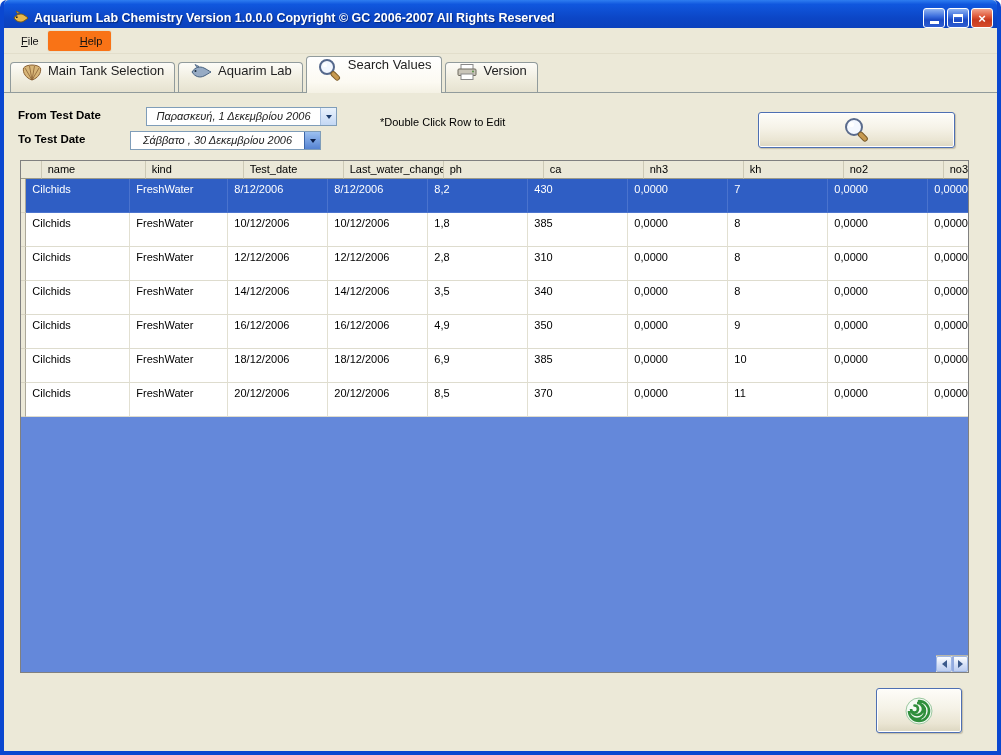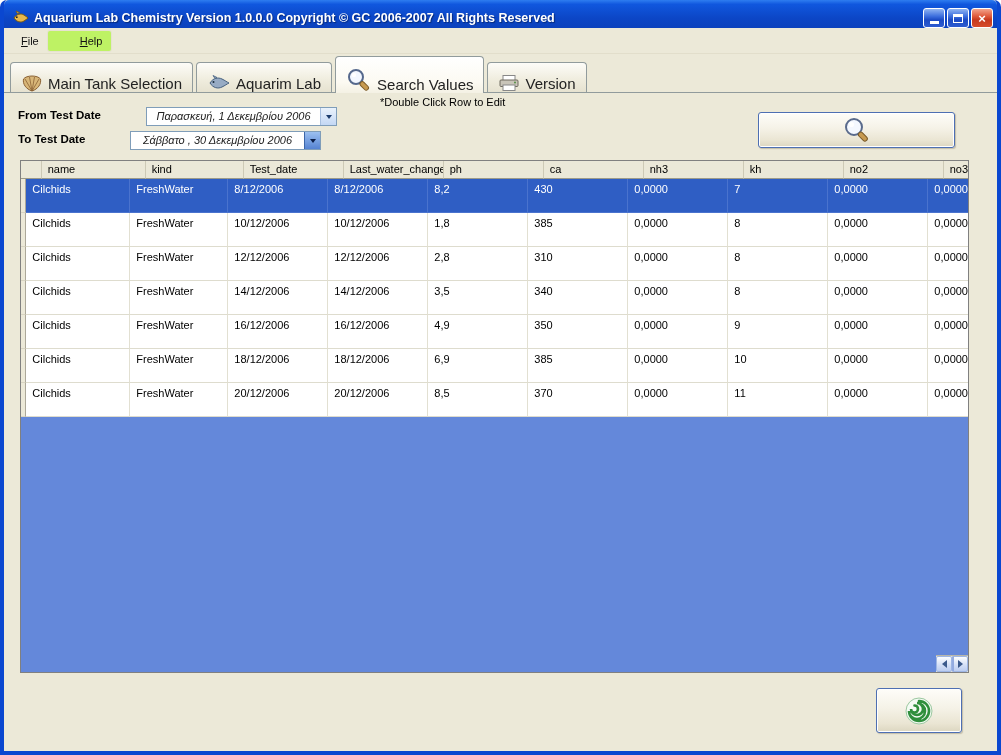--- a/index.html
+++ b/index.html
@@ -18,38 +18,38 @@
     display:flex; align-items:center; justify-content:center; color:#fff; font-size:12px; font-weight:bold; }
   .tb-btn.close { background:linear-gradient(180deg,#F2A48C 0%,#E05A3C 40%,#C63A1E 60%,#D64C2A 100%); }
   .glyph-min { display:block; width:9px; height:3px; background:#fff; margin-top:9px; }
   .glyph-max { display:block; width:10px; height:9px; border:1px solid #fff; border-top:3px solid #fff; background:transparent; }
   .glyph-close { line-height:1; font-size:13px; }
 
   
   .menubar { position:absolute; left:0; right:0; top:28px; height:26px; background:#ECE9D8;
     display:flex; align-items:center; padding-left:8px; border-bottom:1px solid #E2DECB;text-align:center; }
   .menu-item { font-size:11px; color:#111; padding:4px 9px; cursor:default; }
-  .menu-item.raised { background:#bef264; border-radius:2px; box-shadow:0 0 0 1px #E6E2D0;padding-left:32px; }
+  .menu-item.raised { background:#f97316; border-radius:2px; box-shadow:0 0 0 1px #E6E2D0;padding-left:32px; }
   .menu-item b { display:inline-block; font-weight:normal; }
   .menu-item b::first-letter { text-decoration:underline; }
 
   
   .tabstrip { position:absolute; left:0; right:0; top:54px; height:39px; display:flex; align-items:flex-end;
     padding-left:6px; border-bottom:1px solid #919B9C; background:#ECE9D8; }
-  .tab { position:relative; display:flex; align-items:flex-end; gap:5px; height:30px; padding:0 10px;
+  .tab { position:relative; display:flex; align-items:flex-start; gap:5px; height:30px; padding:0 10px;
     border:1px solid #919B9C; border-bottom:none; border-radius:4px 4px 0 0; margin-right:3px;
-    background:linear-gradient(180deg,#FDFCF8 0%,#EFECDD 60%,#E6E2D0 100%); font-size:15px; color:#222; }
+    background:linear-gradient(180deg,#FDFCF8 0%,#EFECDD 60%,#E6E2D0 100%); font-size:13px; color:#222; }
   .tab.active { height:37px; z-index:3; margin-bottom:-1px;
     background:linear-gradient(180deg,#FFFFFF 0%,#FCFAF2 70%,#F4F1E4 100%); }
   .tab .ticon { flex:0 0 auto; display:flex; }
 
   
   .content { position:absolute; left:0; right:0; top:94px; bottom:0; background:#ECE9D8; }
   .lbl { position:absolute; font-size:11.5px; font-weight:bold; color:#000; }
-  .hint { position:absolute; left:376px; top:2px; font-size:11px; color:#000; }
+  .hint { position:absolute; left:376px; top:22px; font-size:11px; color:#000; }
 
   .combo { position:absolute; left:126px; width:191px; height:19px; background:#fff;
     border:1px solid #7F9DB9; display:flex; align-items:center; }
   .combo .val { flex:1; font-size:11px; font-style:italic; color:#222; text-align:center; white-space:nowrap; overflow:hidden; line-height:17px; }
   .combo .drop { width:16px; height:17px; border-left:1px solid #A8C0E0; display:flex; align-items:center; justify-content:center;
     background:linear-gradient(180deg,#EAF2FC 0%,#C4D8F4 100%); }
   .combo.focus .drop { background:linear-gradient(180deg,#9CC0F0 0%,#5583D2 100%); border-left-color:#3C66A8; }
   .tri-down { width:0; height:0; border-left:3.5px solid transparent; border-right:3.5px solid transparent; border-top:4.5px solid #1C3C6C; }
   .combo.focus .tri-down { border-top-color:#0A1E48; }
 

